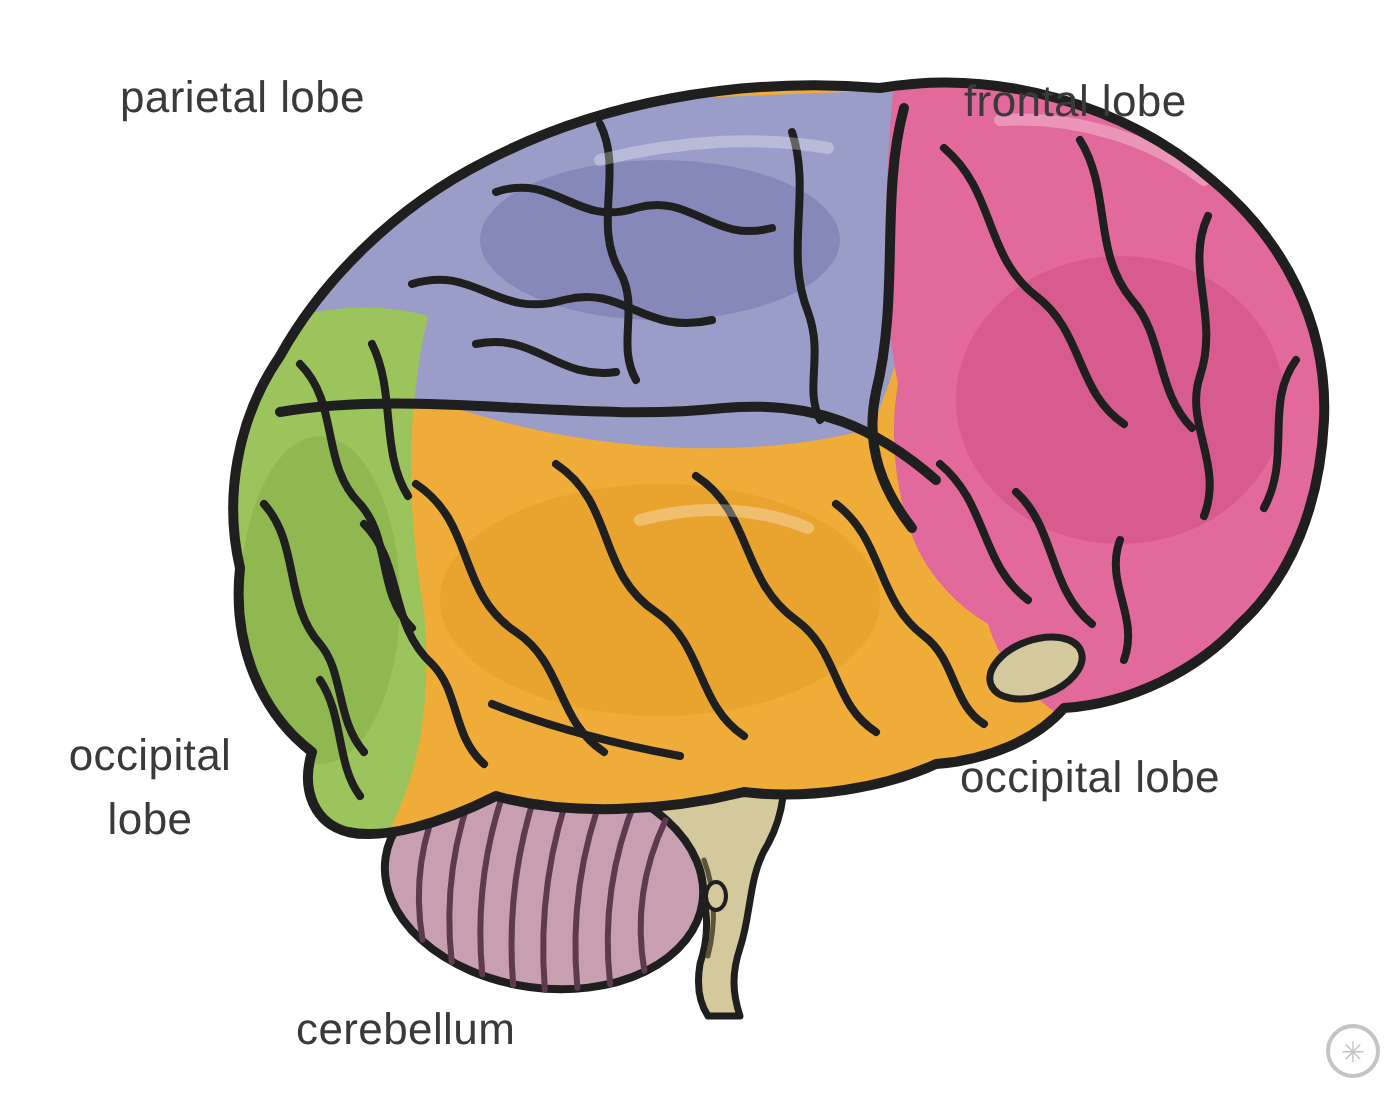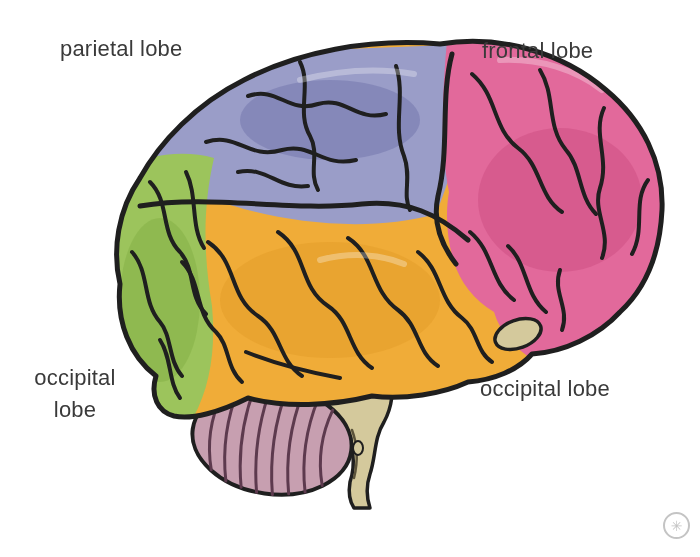--- a/index.html
+++ b/index.html
@@ -114,18 +114,19 @@
   </svg>
 
   <div class="label" style="left:60px;top:36px">parietal lobe</div>
 
   <div class="label" style="left:482px;top:38px">frontal lobe</div>
 
   <div class="label label-occipital" style="left:26px;top:362px">occipital lobe</div>
 
   <div class="label" style="left:480px;top:376px">occipital lobe</div>
 
+  <div class="label" style="left:148px;top:502px">cerebellum</div>
 
   <div class="watermark">
     <span class="wm-icon">✳</span>
   </div>
 
 </div>
 
 </body></html>

